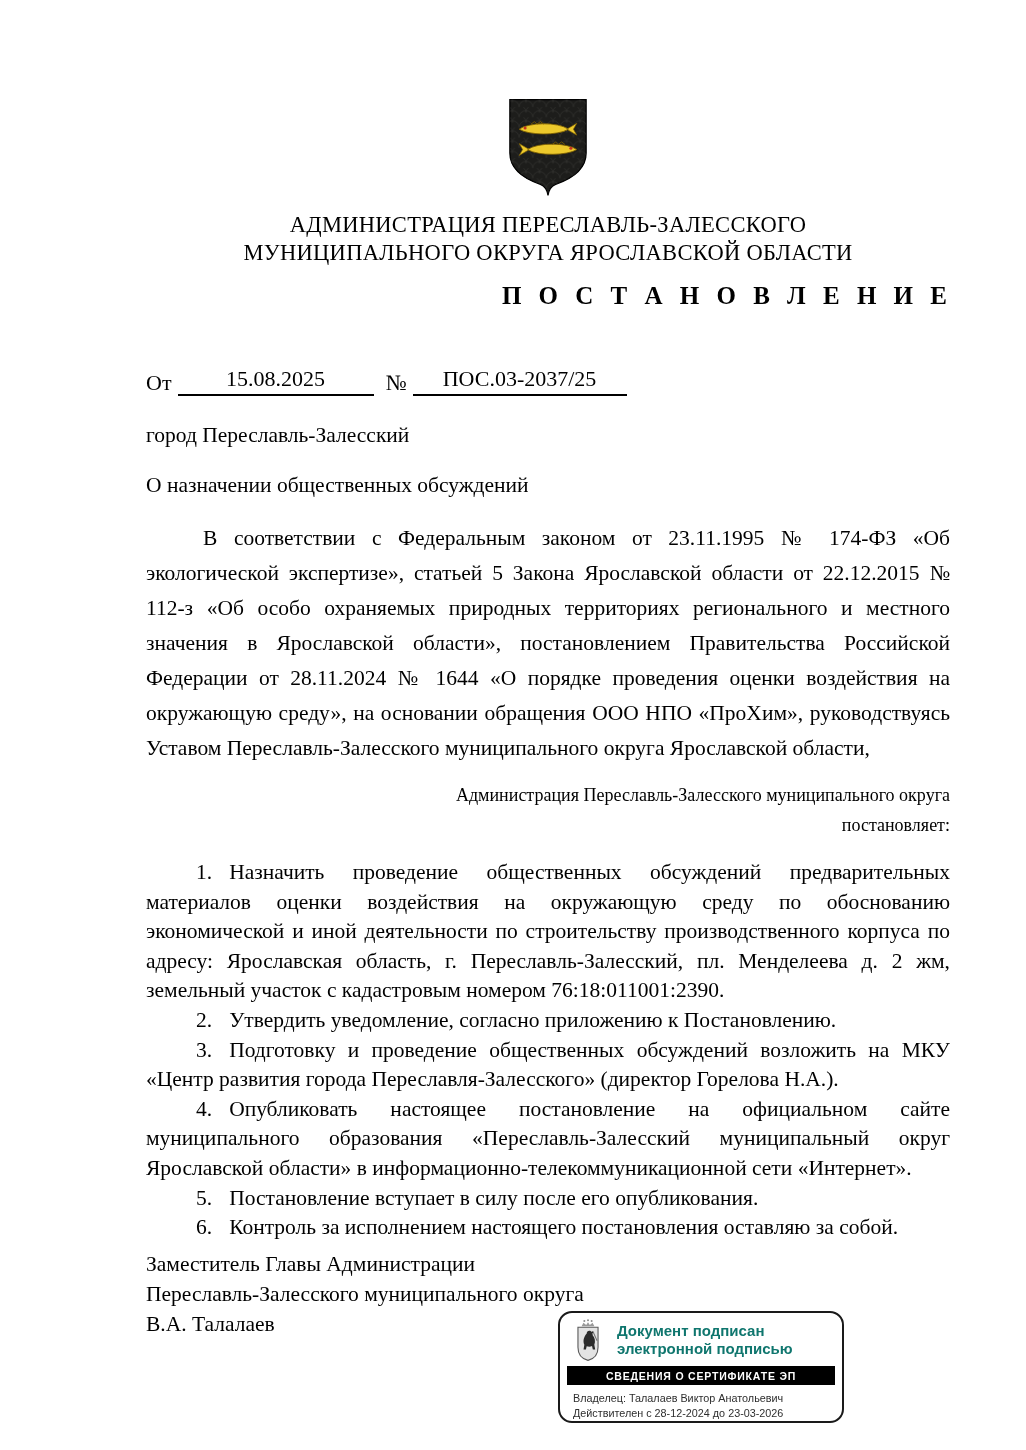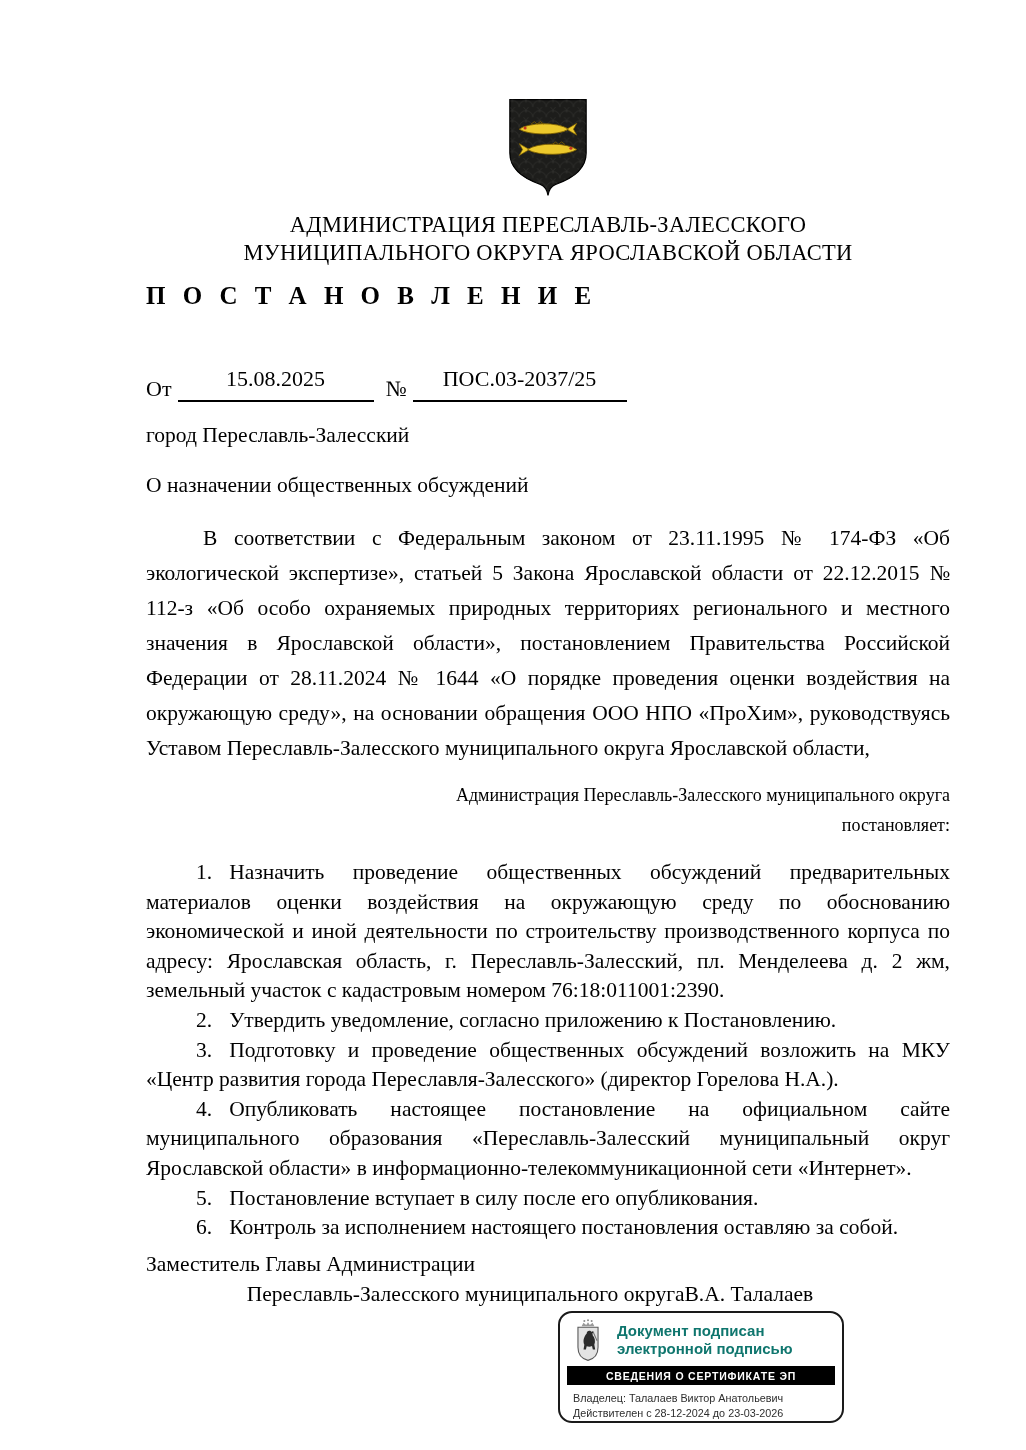--- a/index.html
+++ b/index.html
@@ -22,50 +22,50 @@
     color:var(--text-black);
     overflow:hidden;
   }
   .emblem{position:absolute;left:505px;top:97px;width:86px;height:100px;}
   .org-header{
     position:absolute;left:146px;top:211px;width:804px;
     text-align:center;font-size:22.5px;line-height:28px;letter-spacing:0.3px;
   }
   .doc-type{
     position:absolute;left:146px;top:282px;width:804px;
-    text-align:left;font-size:25px;font-weight:bold;
+    text-align:right;font-size:25px;font-weight:bold;
     letter-spacing:3px;word-spacing:5px;font-family:Liberation Serif, serif;
   }
   .ref-line{
     position:absolute;left:146px;top:366px;width:560px;
     font-size:22px;white-space:nowrap;
   }
   .blank{
     display:inline-block;border-bottom:2px solid #000;
-    text-align:center;vertical-align:bottom;padding-bottom:8px;
+    text-align:center;vertical-align:bottom;padding-bottom:2px;
   }
   .blank-date{width:196px;margin-left:6px;margin-right:12px;}
   .blank-num{width:214px;margin-left:6px;}
   .city-line{position:absolute;left:146px;top:423px;width:804px;font-size:21.5px;}
   .subject-line{position:absolute;left:146px;top:473px;width:804px;font-size:21.5px;}
   .preamble{
     position:absolute;left:146px;top:521px;width:804px;
     font-size:21.5px;line-height:35px;text-align:justify;text-indent:57px;
   }
   .resolve{
     position:absolute;left:146px;top:780px;width:804px;
     text-align:right;font-size:18px;line-height:30px;
   }
   .items{position:absolute;left:146px;top:858px;width:804px;}
   .items p{
     font-size:21.5px;line-height:29.6px;text-align:justify;text-indent:50px;
   }
   .item-num{padding-right:17px;}
   .signature{position:absolute;left:146px;top:1249px;width:804px;font-size:21.5px;line-height:30px;}
-  .sig-row2{display:flex;justify-content:center;}
+  .sig-row2{display:flex;justify-content:flex-start;flex-direction:column;}
   .sig-name{padding-right:36px;}
   .stamp{
     position:absolute;left:558px;top:1311px;width:286px;height:112px;
     border:2.5px solid var(--stamp-border);border-radius:14px;
     font-family:"Liberation Sans", sans-serif;background:#fff;
   }
   .stamp-head{display:flex;align-items:center;padding:6px 10px 4px 13px;}
   .stamp-icon{width:30px;height:42px;flex:0 0 auto;}
   .stamp-title{
     margin-left:14px;font-size:15px;font-weight:bold;line-height:18.5px;color:#0f766e;

